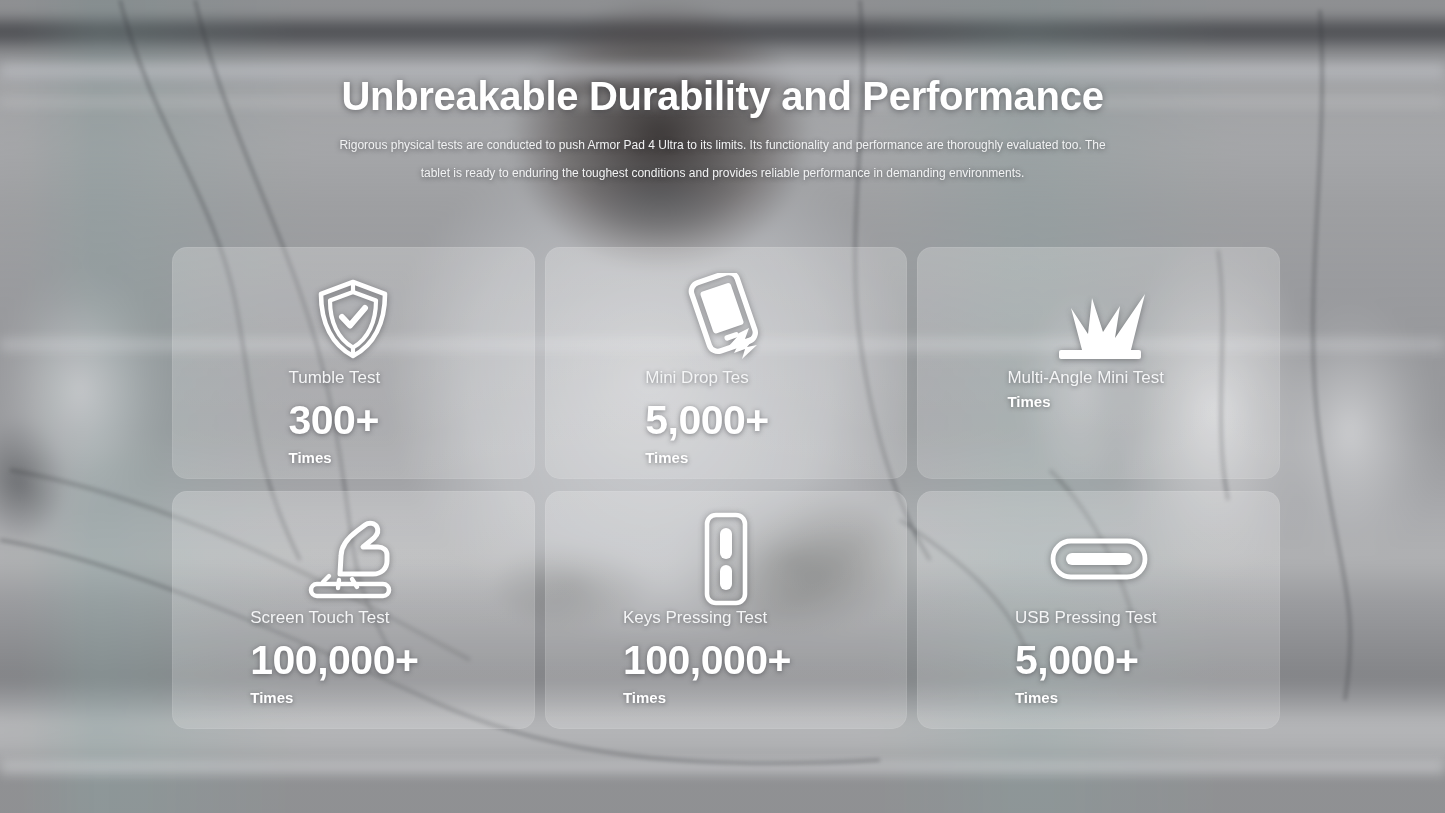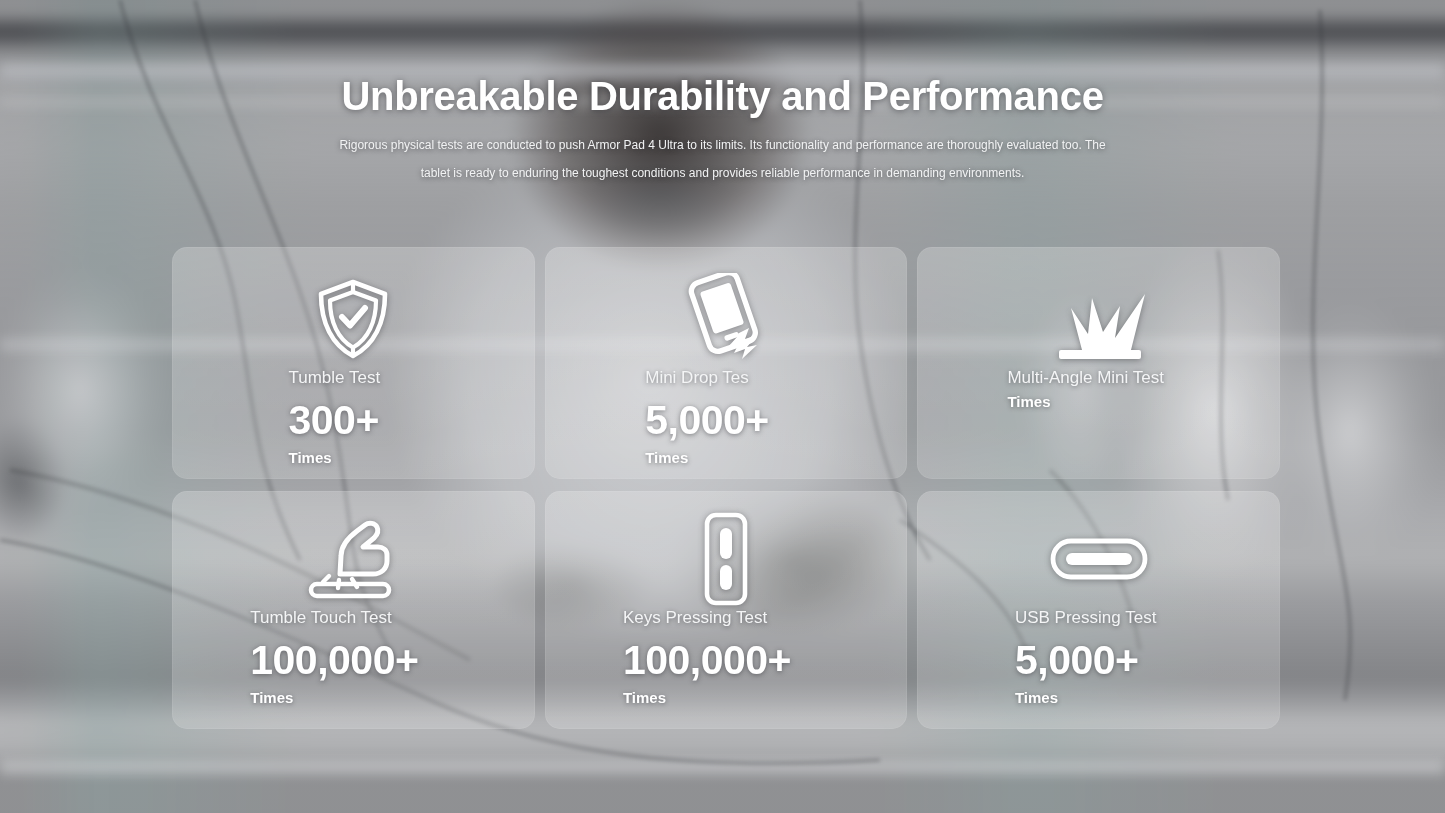--- a/index.html
+++ b/index.html
@@ -294,21 +294,21 @@
               <path d="M35 58 L36 40 C36 29 44 21 52 15 L60 9 C64 6 70 7 72 11 C74 15 72 19 69 22 L58 31 L73 31 C78 31 82 34 82 39 L82 45 C82 53 76 58 68 58 Z" stroke-width="5" stroke-linejoin="round" stroke-linecap="round"></path>
               <g stroke-width="4.4" stroke-linecap="round">
                 <path d="M24 60 L18 66"></path>
                 <path d="M34 64 L33 72"></path>
                 <path d="M47 63 L52 71"></path>
               </g>
               <rect x="6" y="68" width="78" height="12" rx="6" stroke-width="4.6"></rect>
             </svg>
           </div>
           <div class="text-block">
-            <div class="card-label">Tumble Touch Test</div>
+            <div class="card-label">Screen Touch Test</div>
             <div class="card-value">100,000+</div>
             <div class="card-unit">Times</div>
           </div>
         </div>
       </div>
 
       <div class="card row-2" data-col="1">
         <div class="card-inner">
           <div class="icon-wrap">
             <svg width="44" height="94" viewBox="0 0 44 94" fill="none">

